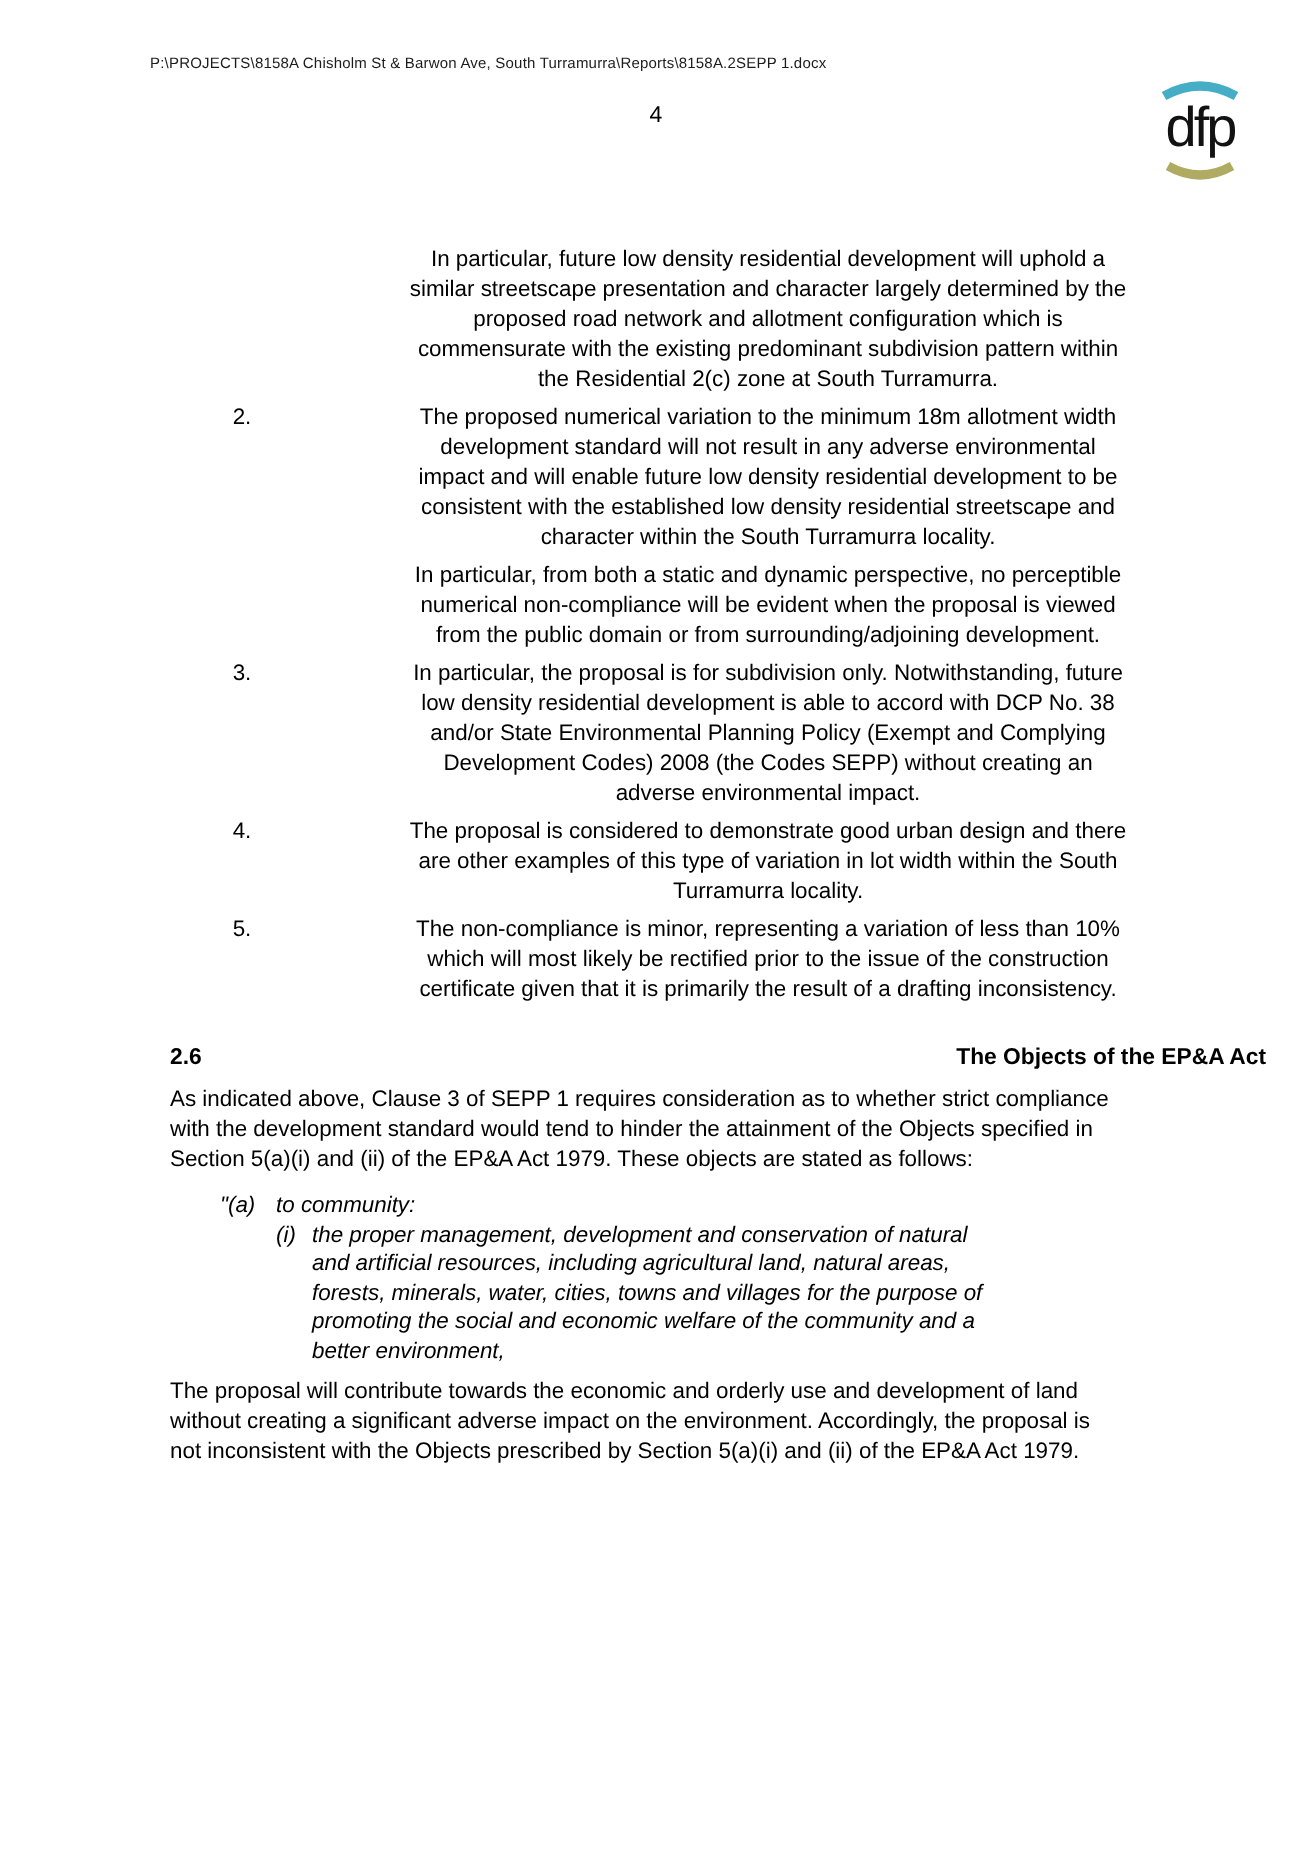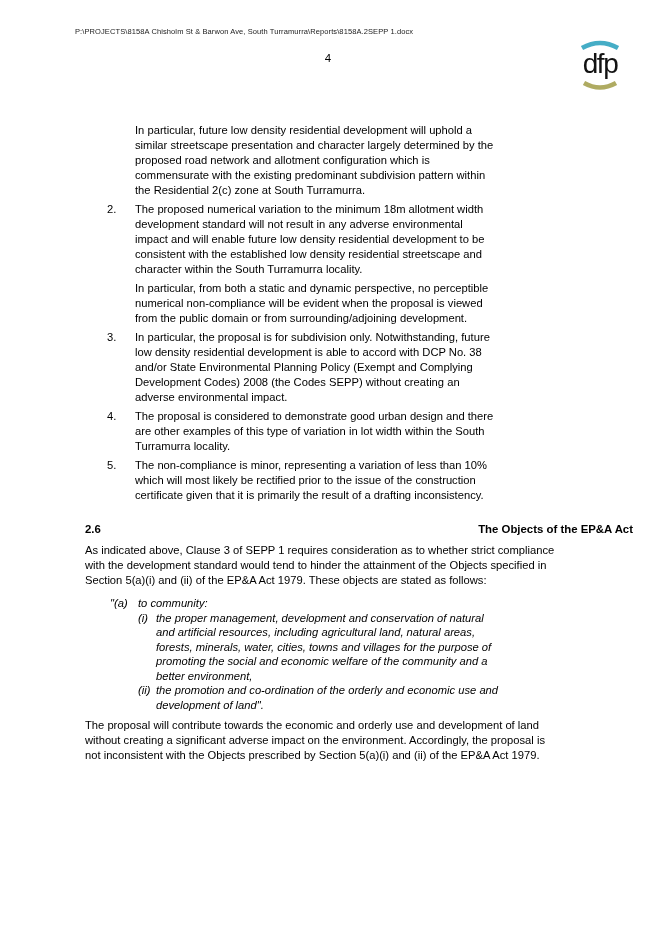--- a/index.html
+++ b/index.html
@@ -45,21 +45,21 @@
     left: 85px;
     top: 123px;
     width: 548px;
     font-size: 11.2px;
     line-height: 15px;
   }
   .para {
     margin: 0 0 4px 0;
     white-space: pre-line;
   }
-  .list-item { display: flex; }
+  .list-item { display: flex; text-align: center; }
   .num {
     flex: none;
     width: 50px;
     padding-left: 22px;
     box-sizing: border-box;
   }
   .item-paras { flex: 1; min-width: 0; }
   .section-heading {
     display: flex;
     margin: 14px 0 6px 0;
@@ -169,25 +169,20 @@
     <div class="q-body">
       <div>to community:</div>
       <div class="q-sub">
         <div class="q-sub-marker">(i)</div>
         <div class="q-sub-text">the proper management, development and conservation of natural
 and artificial resources, including agricultural land, natural areas,
 forests, minerals, water, cities, towns and villages for the purpose of
 promoting the social and economic welfare of the community and a
 better environment,</div>
       </div>
-      <div class="q-sub">
-        <div class="q-sub-marker">(ii)</div>
-        <div class="q-sub-text">the promotion and co-ordination of the orderly and economic use and
-development of land".</div>
-      </div>
     </div>
   </div>
 
   <p class="para">The proposal will contribute towards the economic and orderly use and development of land
 without creating a significant adverse impact on the environment. Accordingly, the proposal is
 not inconsistent with the Objects prescribed by Section 5(a)(i) and (ii) of the EP&amp;A Act 1979.</p>
 
 </div>
 
 </body></html>

